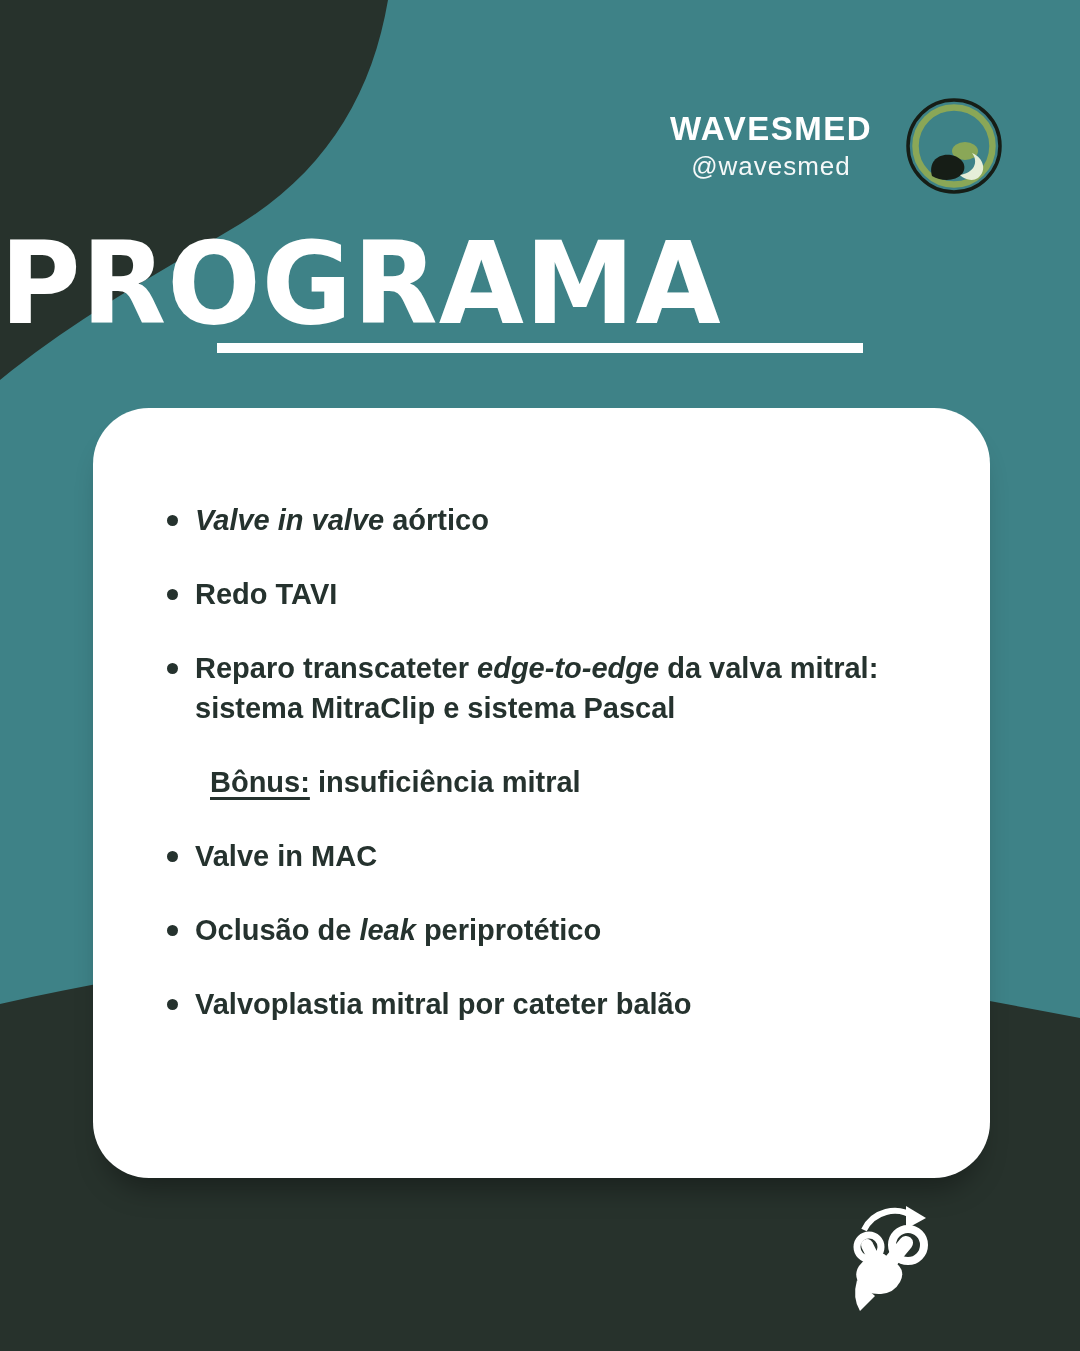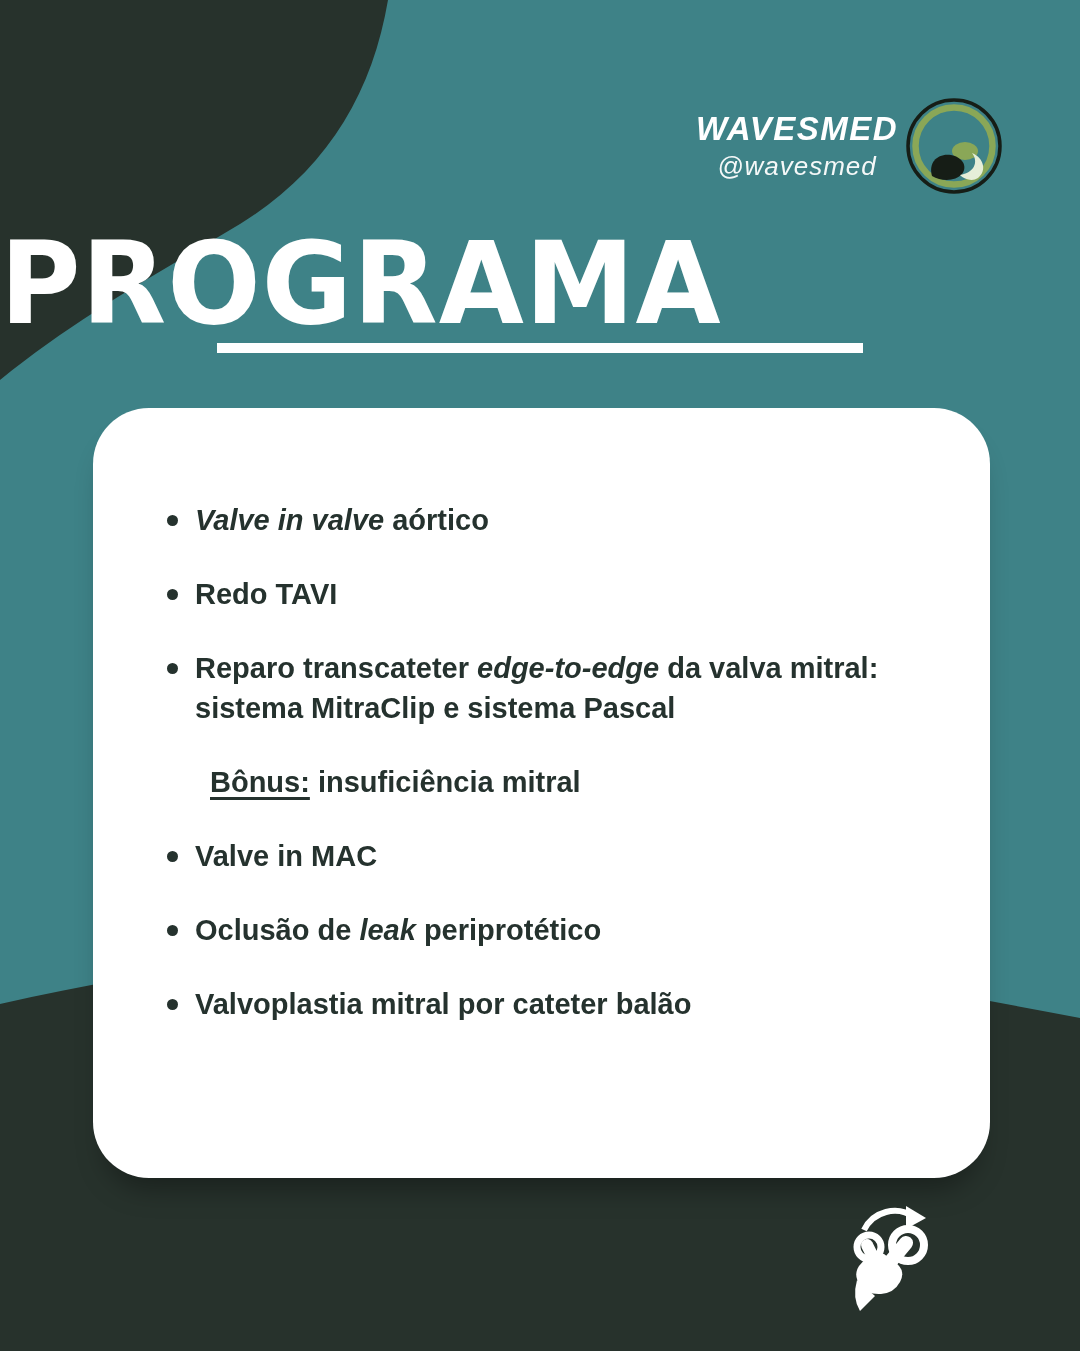--- a/index.html
+++ b/index.html
@@ -19,21 +19,21 @@
     width:1080px;height:1351px;
     background:var(--c-background);
     overflow:hidden;
     font-family:"Liberation Sans","DejaVu Sans",sans-serif;
   }
   .bg-shapes{position:absolute;inset:0;width:100%;height:100%;display:block;}
 
   
   .brand-header{
     position:absolute;top:96px;right:76px;
-    display:flex;align-items:center;gap:6px;font-style:italic;
+    display:flex;align-items:center;gap:32px;
   }
   .brand-text{text-align:center;color:var(--c-text_light);}
   .brand-name{
     font-size:33px;font-weight:700;letter-spacing:1.5px;
     font-family:"Liberation Sans","DejaVu Sans",sans-serif;
   }
   .brand-handle{
     font-size:26px;font-weight:400;letter-spacing:1px;margin-top:3px;
     opacity:.95;
   }

